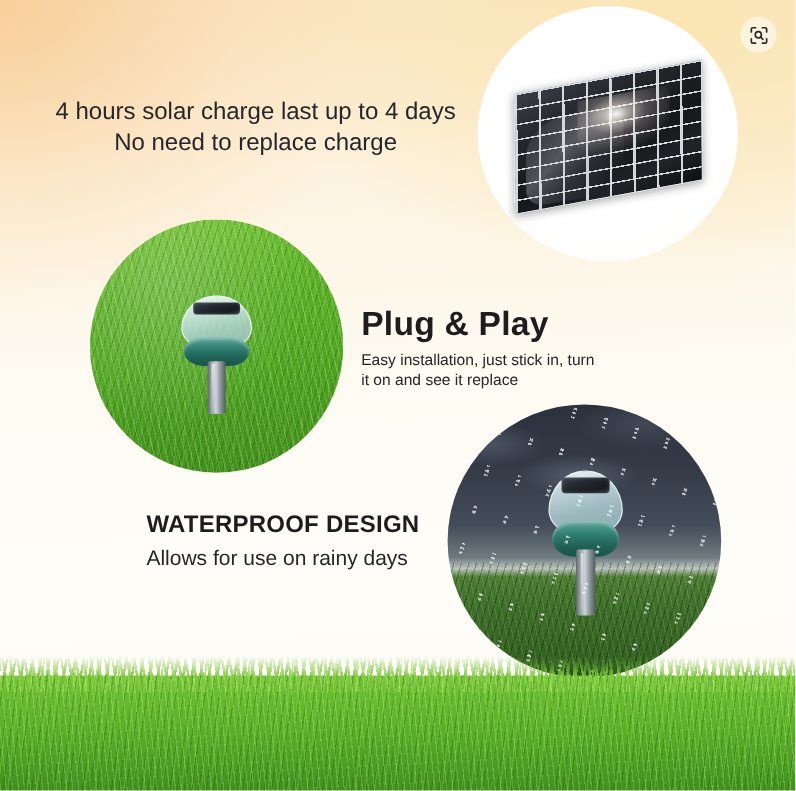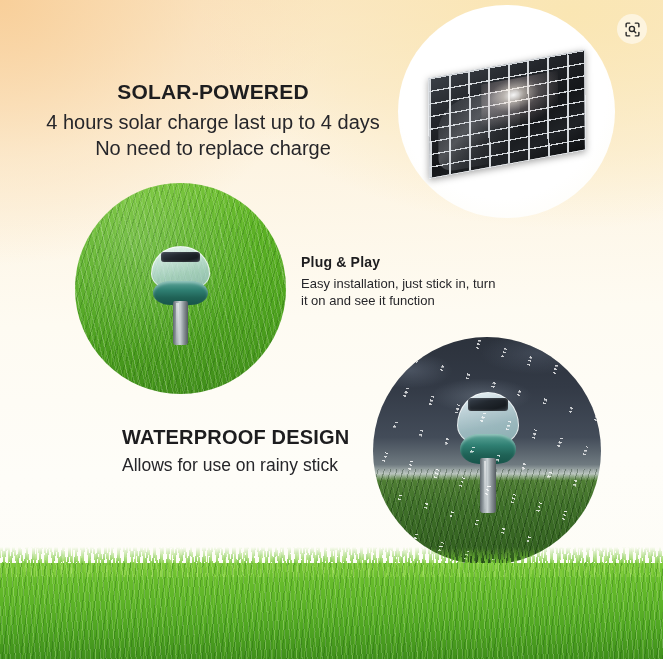--- a/index.html
+++ b/index.html
@@ -262,21 +262,21 @@
   }
   #solar-text .headline { font-size: 21px; }
   #solar-text .subline { font-size: 20px; }
 
   #plug-text {
     left: 301px;
     top: 254px;
     width: 300px;
     text-align: left;
   }
-  #plug-text .headline { font-size: 14px; }
+  #plug-text .headline { font-size: 28px; }
   #plug-text .subline { font-size: 13px; }
 
   #water-text {
     left: 122px;
     top: 426px;
     width: 280px;
   }
   #water-text .headline { font-size: 20px; }
   #water-text .subline { font-size: 17.5px; }
 </style>
@@ -299,58 +299,57 @@
   <div class="photo-circle" id="solar-photo">
     <div class="panel-wrap">
       <div class="panel-body"></div>
       <div class="panel-sheen"></div>
       <div class="panel-glare"></div>
     </div>
 
   </div>
 
   <div class="txt-block" id="solar-text">
-    <p class="headline">SOLAR-POWERED</p>
     <p class="subline">4 hours solar charge last up to 4 days</p>
     <p class="subline">No need to replace charge</p>
   </div>
 
   <div class="photo-circle" id="grass-photo">
     <div class="grass-tex"></div>
     <div class="device" style="left:36%; top:30%; width:28%; height:46%;">
       <div class="dev-dome">
         <div class="dev-cell"></div>
       </div>
       <div class="dev-band"></div>
       <div class="dev-stem"></div>
     </div>
   </div>
 
   <div class="txt-block" id="plug-text">
     <p class="headline">Plug &amp; Play</p>
     <p class="subline">Easy installation, just stick in, turn</p>
-    <p class="subline">it on and see it function</p>
+    <p class="subline">it on and see it replace</p>
   </div>
 
   <div class="photo-circle" id="rain-photo">
     <div class="storm-clouds"></div>
     <div class="grass-tex dark" style="top:58%;"></div>
     <div class="device" style="left:37%; top:24%; width:27%; height:52%;">
       <div class="dev-dome">
         <div class="dev-cell"></div>
       </div>
       <div class="dev-band"></div>
       <div class="dev-stem"></div>
     </div>
     <div class="rain-layer"></div>
   </div>
 
   <div class="txt-block" id="water-text">
     <p class="headline">WATERPROOF DESIGN</p>
-    <p class="subline">Allows for use on rainy stick</p>
+    <p class="subline">Allows for use on rainy days</p>
   </div>
 
   <div id="grass-band">
     <div class="blades-top"></div>
     <div class="blades-body"></div>
   </div>
 
 </div>
 
 </body></html>

